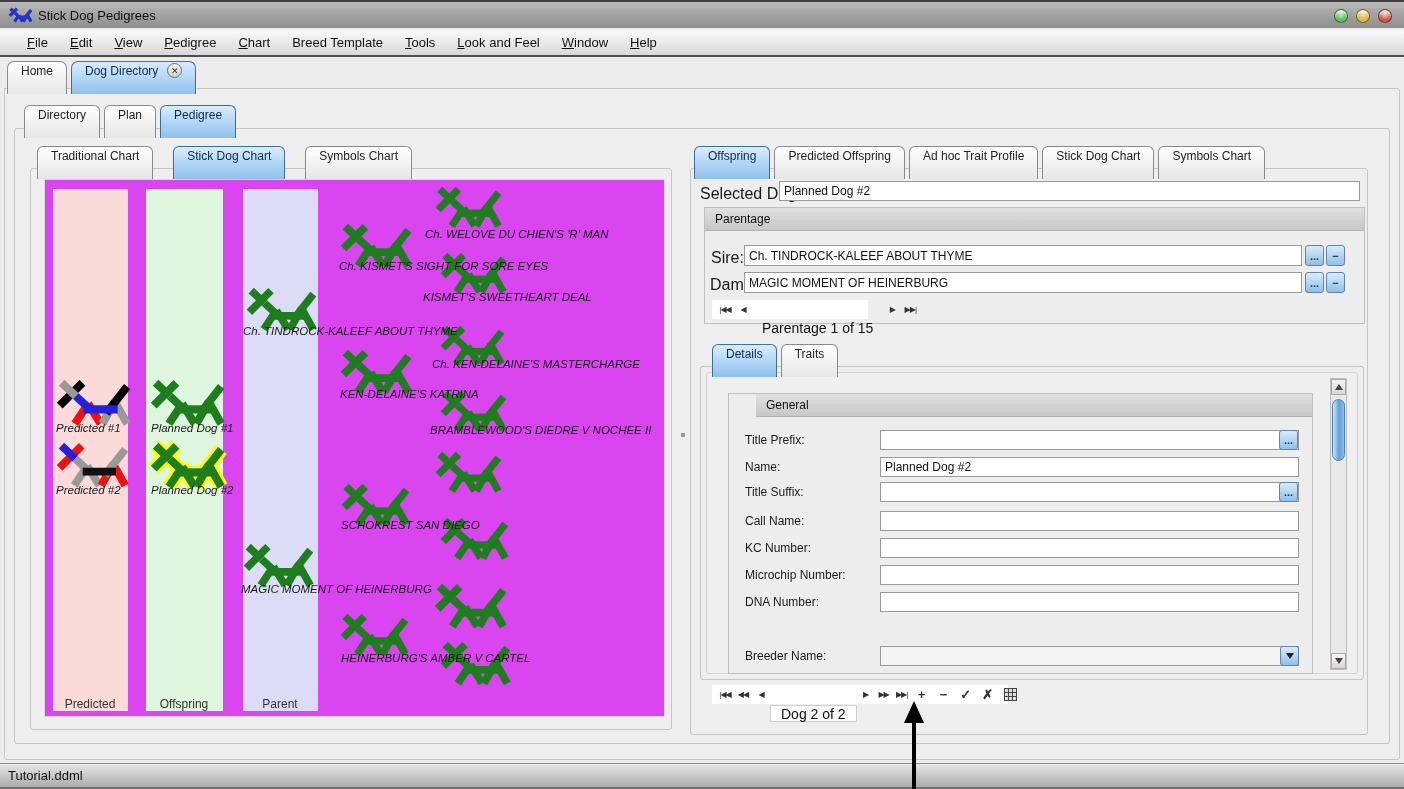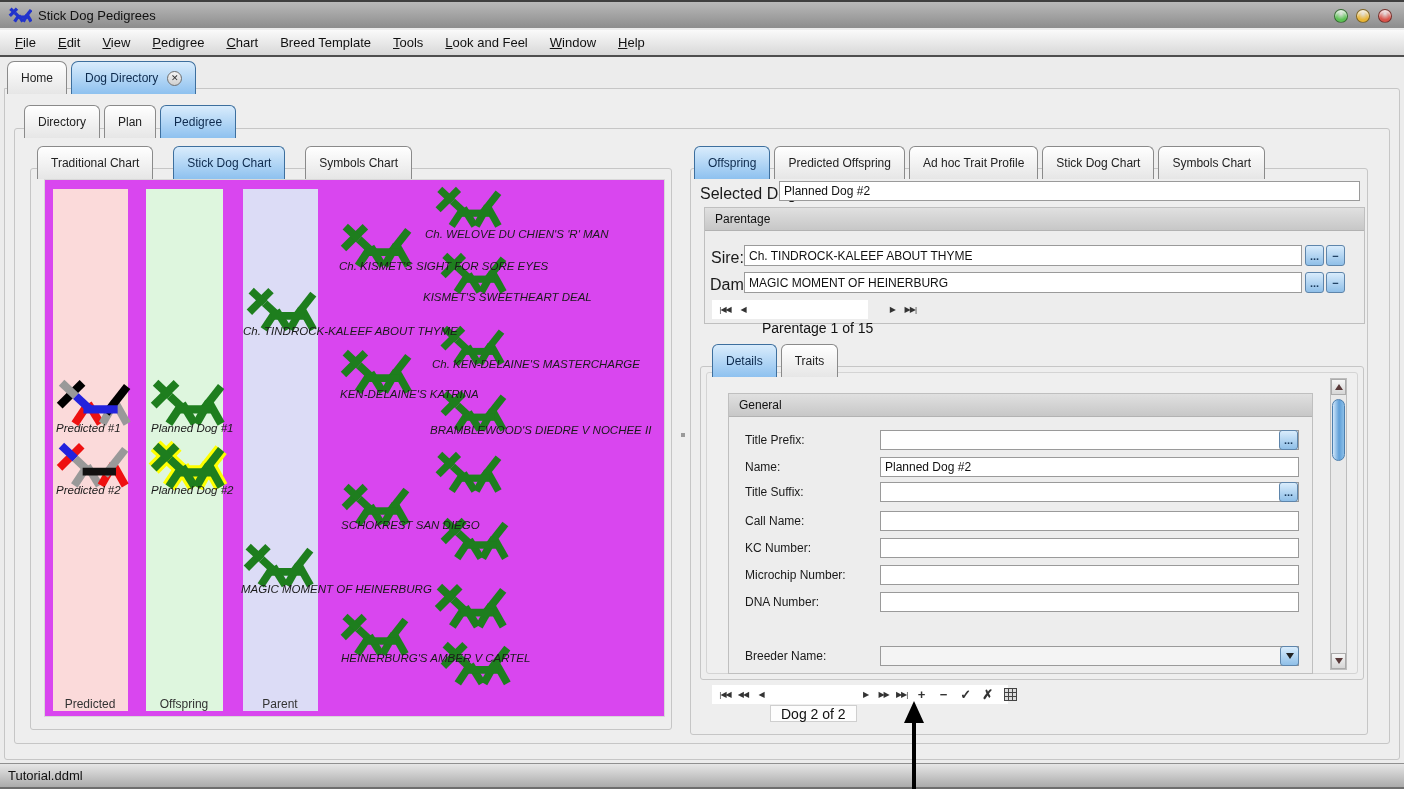--- a/index.html
+++ b/index.html
@@ -12,26 +12,26 @@
     display:flex; align-items:center; }
   .app-icon { margin-left:8px; width:24px; height:18px; }
   .title-text { margin-left:6px; font-size:13px; color:#111; }
   .win-btns { position:absolute; right:12px; top:7px; display:flex; gap:8px; }
   .wbtn { width:14px; height:14px; border-radius:50%; border:1px solid rgba(0,0,0,.45);
     box-shadow: inset 0 2px 2px rgba(255,255,255,.7); }
 
   
   .menubar { position:absolute; left:0; top:30px; width:1404px; height:27px;
     background:linear-gradient(#fafafa,#d8d8d8); border-bottom:2px solid #4e4e4e;
-    display:flex; align-items:center; padding-left:4px; }
+    display:flex; align-items:center; padding-left:16px; }
   .menu-item { padding:0 11px; font-size:13px; line-height:25px; color:#111; cursor:default; }
 
   
   .tabrow { position:absolute; display:flex; align-items:flex-end; }
-  .tab { display:inline-flex; align-items:center; height:23px; padding:16px 13px; margin-right:4px;
+  .tab { display:inline-flex; align-items:flex-end; height:23px; padding:16px 13px; margin-right:4px;
     border:1px solid #8a8a8a; border-bottom:none; border-radius:6px 6px 0 0;
     background:linear-gradient(#ffffff,#e6e6e6); font-size:12px; color:#222; position:relative; z-index:3; }
   .tab.sel { background:linear-gradient(#d9ecfc,#8ec1ef); border-color:#3d6f9e; color:#0d2a4d; }
   .doc .tab { height:26px; border-radius:7px 7px 0 0; }
   .closer { display:inline-flex; align-items:center; justify-content:center; margin-left:9px;
     width:15px; height:15px; border-radius:50%; border:1px solid #6f6f6f;
     background:linear-gradient(#f5f5f5,#cfcfcf); font-size:9px; color:#333; }
 
   
   .panel { position:absolute; background:#eeeeee; border:1px solid #c6c6c6; border-radius:3px; }
@@ -456,21 +456,21 @@
     <div class="tab sel">
       <span>Details</span>
     </div>
     <div class="tab">
       <span>Traits</span>
     </div>
   </div>
 <div class="panel" style="left:700px; top:366px; width:664px; height:314px;"></div>
 <div class="panel" style="left:706px; top:372px; width:652px; height:302px; border-color:#d4d4d4; background:#efefef;"></div>
 
-<div class="group" style="left:728px; top:393px; width:585px; height:281px;" id="general-group">
+<div class="group" style="left:728px; top:393px; width:585px; height:281px;padding-left:27px;" id="general-group">
   <div class="group-h">General</div>
 <div class="frow" style="top: 36px;">
       <label class="flabel">Title Prefix:</label>
       <input class="tfield" style="left: 151px; top: 0px; width: 419px;">
       <div class="mini-btn" style="left: 550px; top: 0px; height: 20px;">
         <span>...</span>
       </div>
     </div>
     <div class="frow" style="top: 63px;">
       <label class="flabel">Name:</label>

